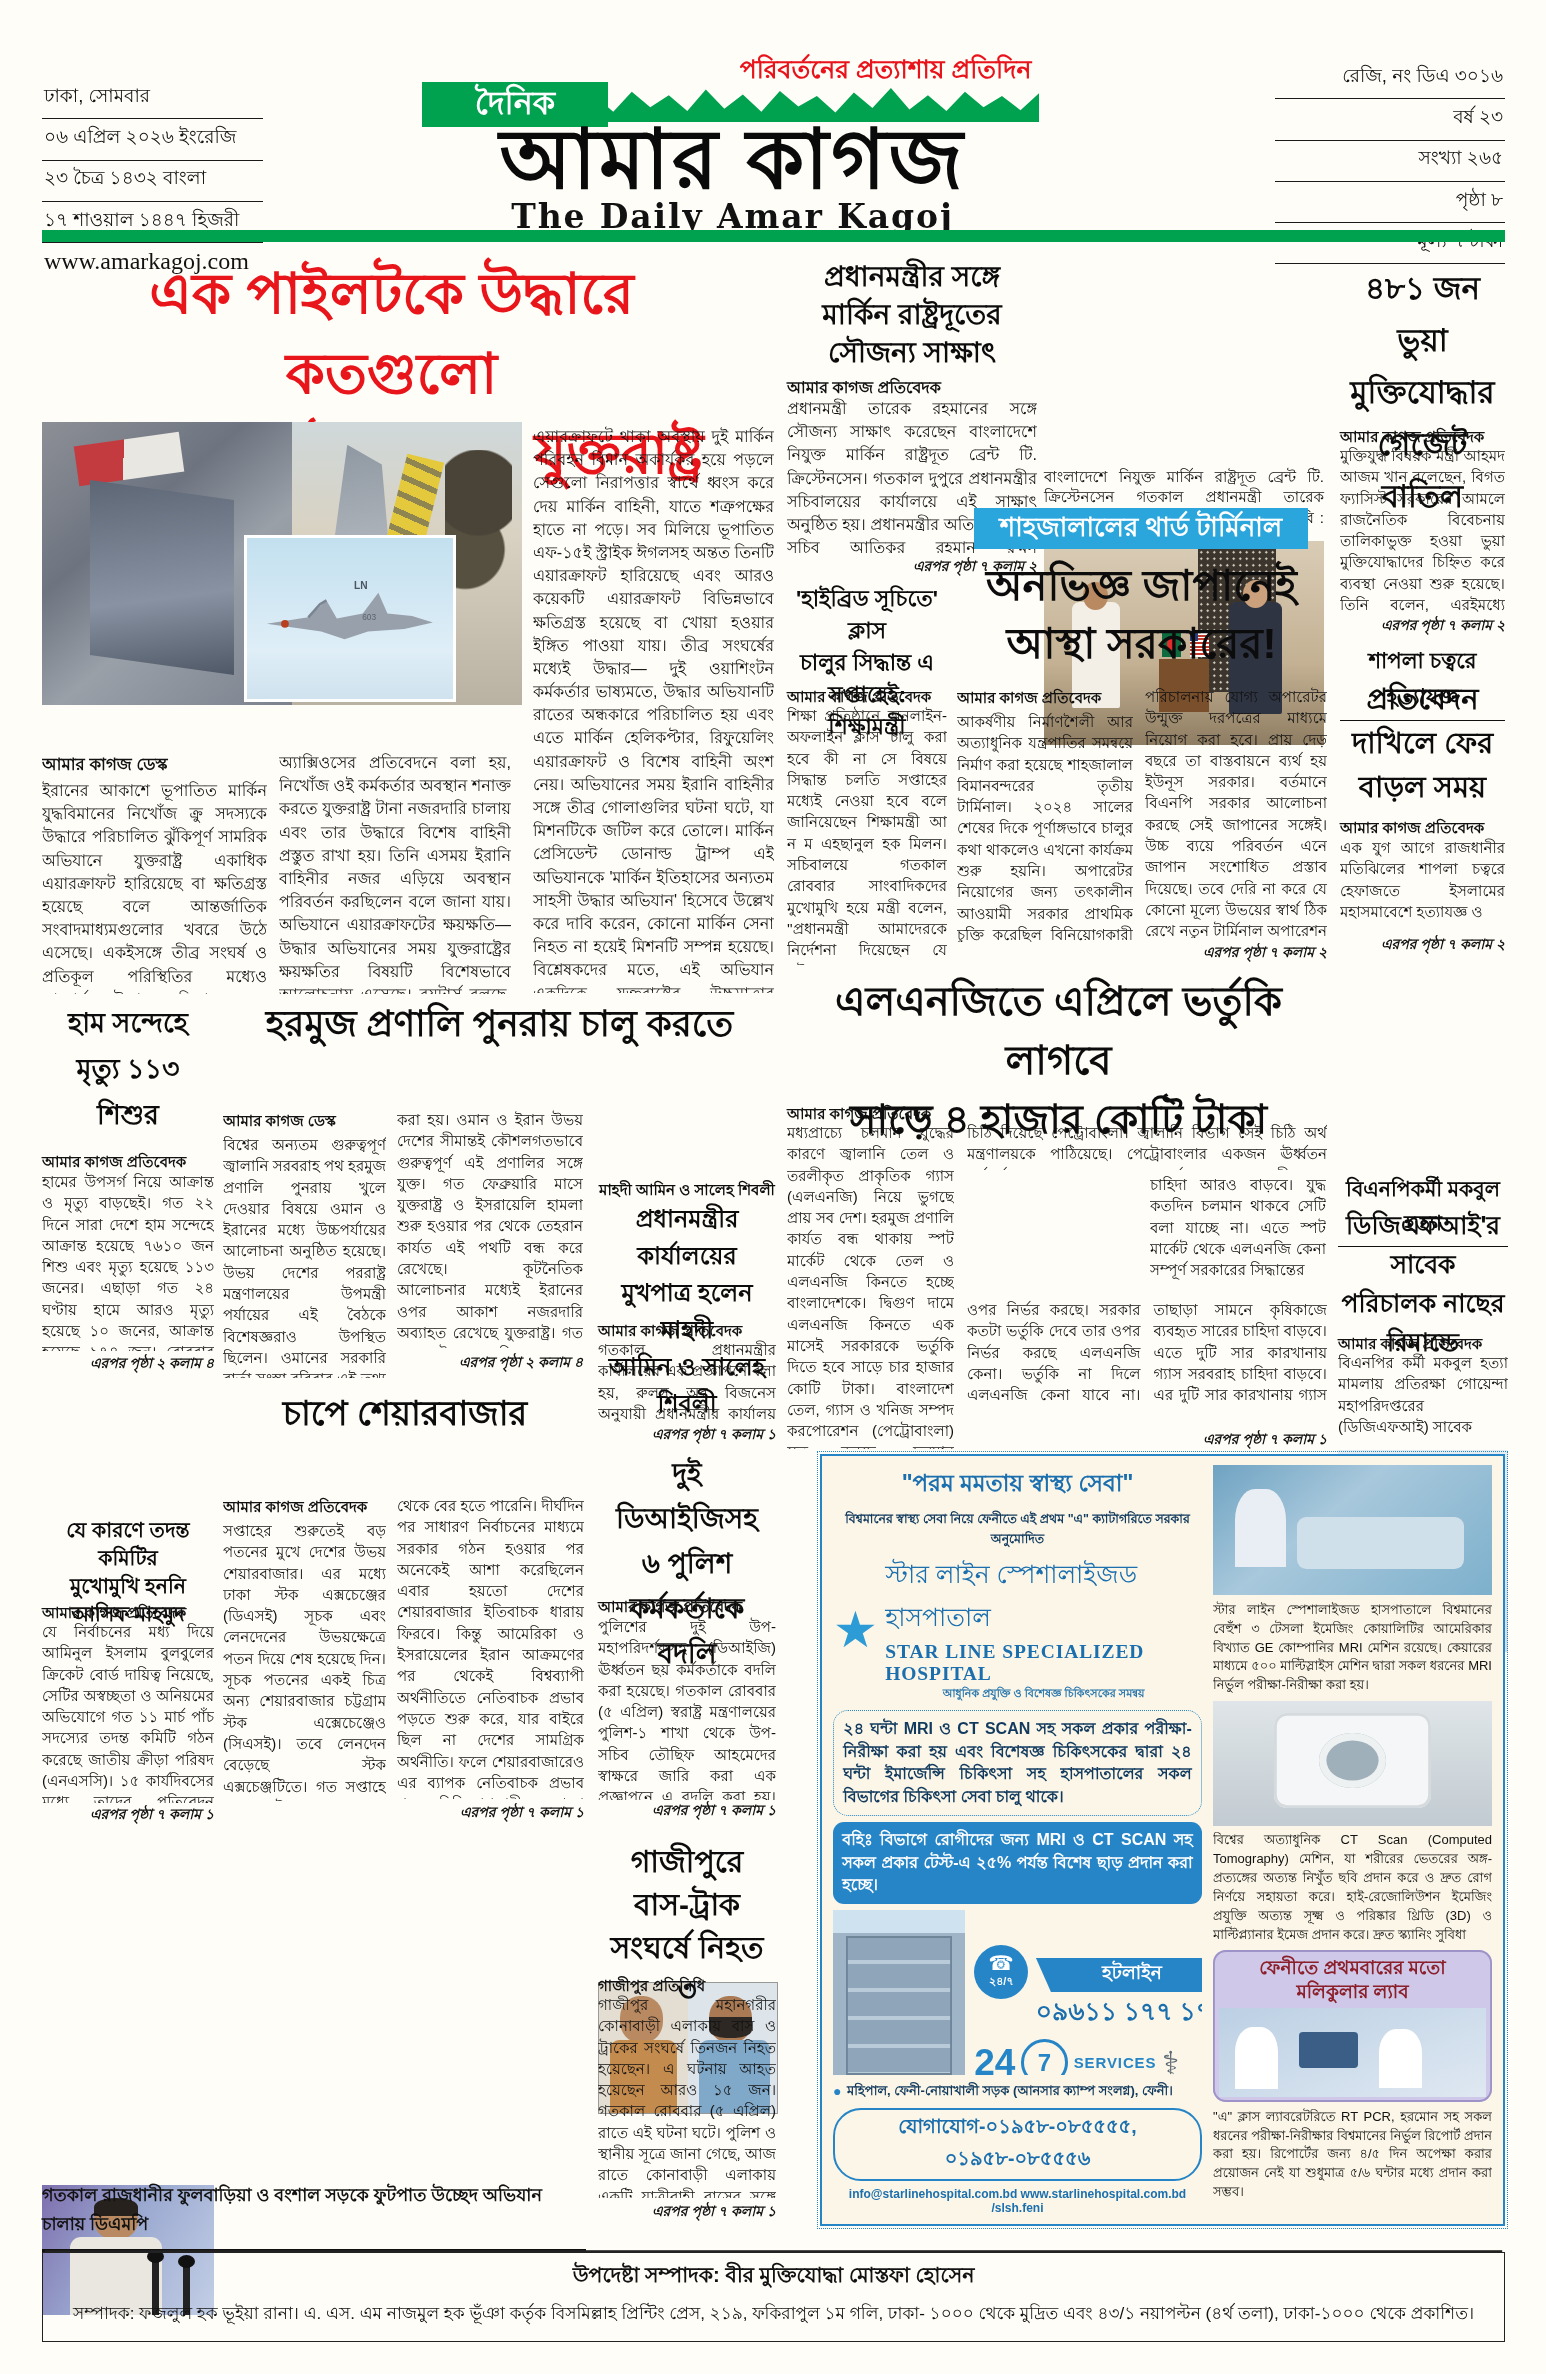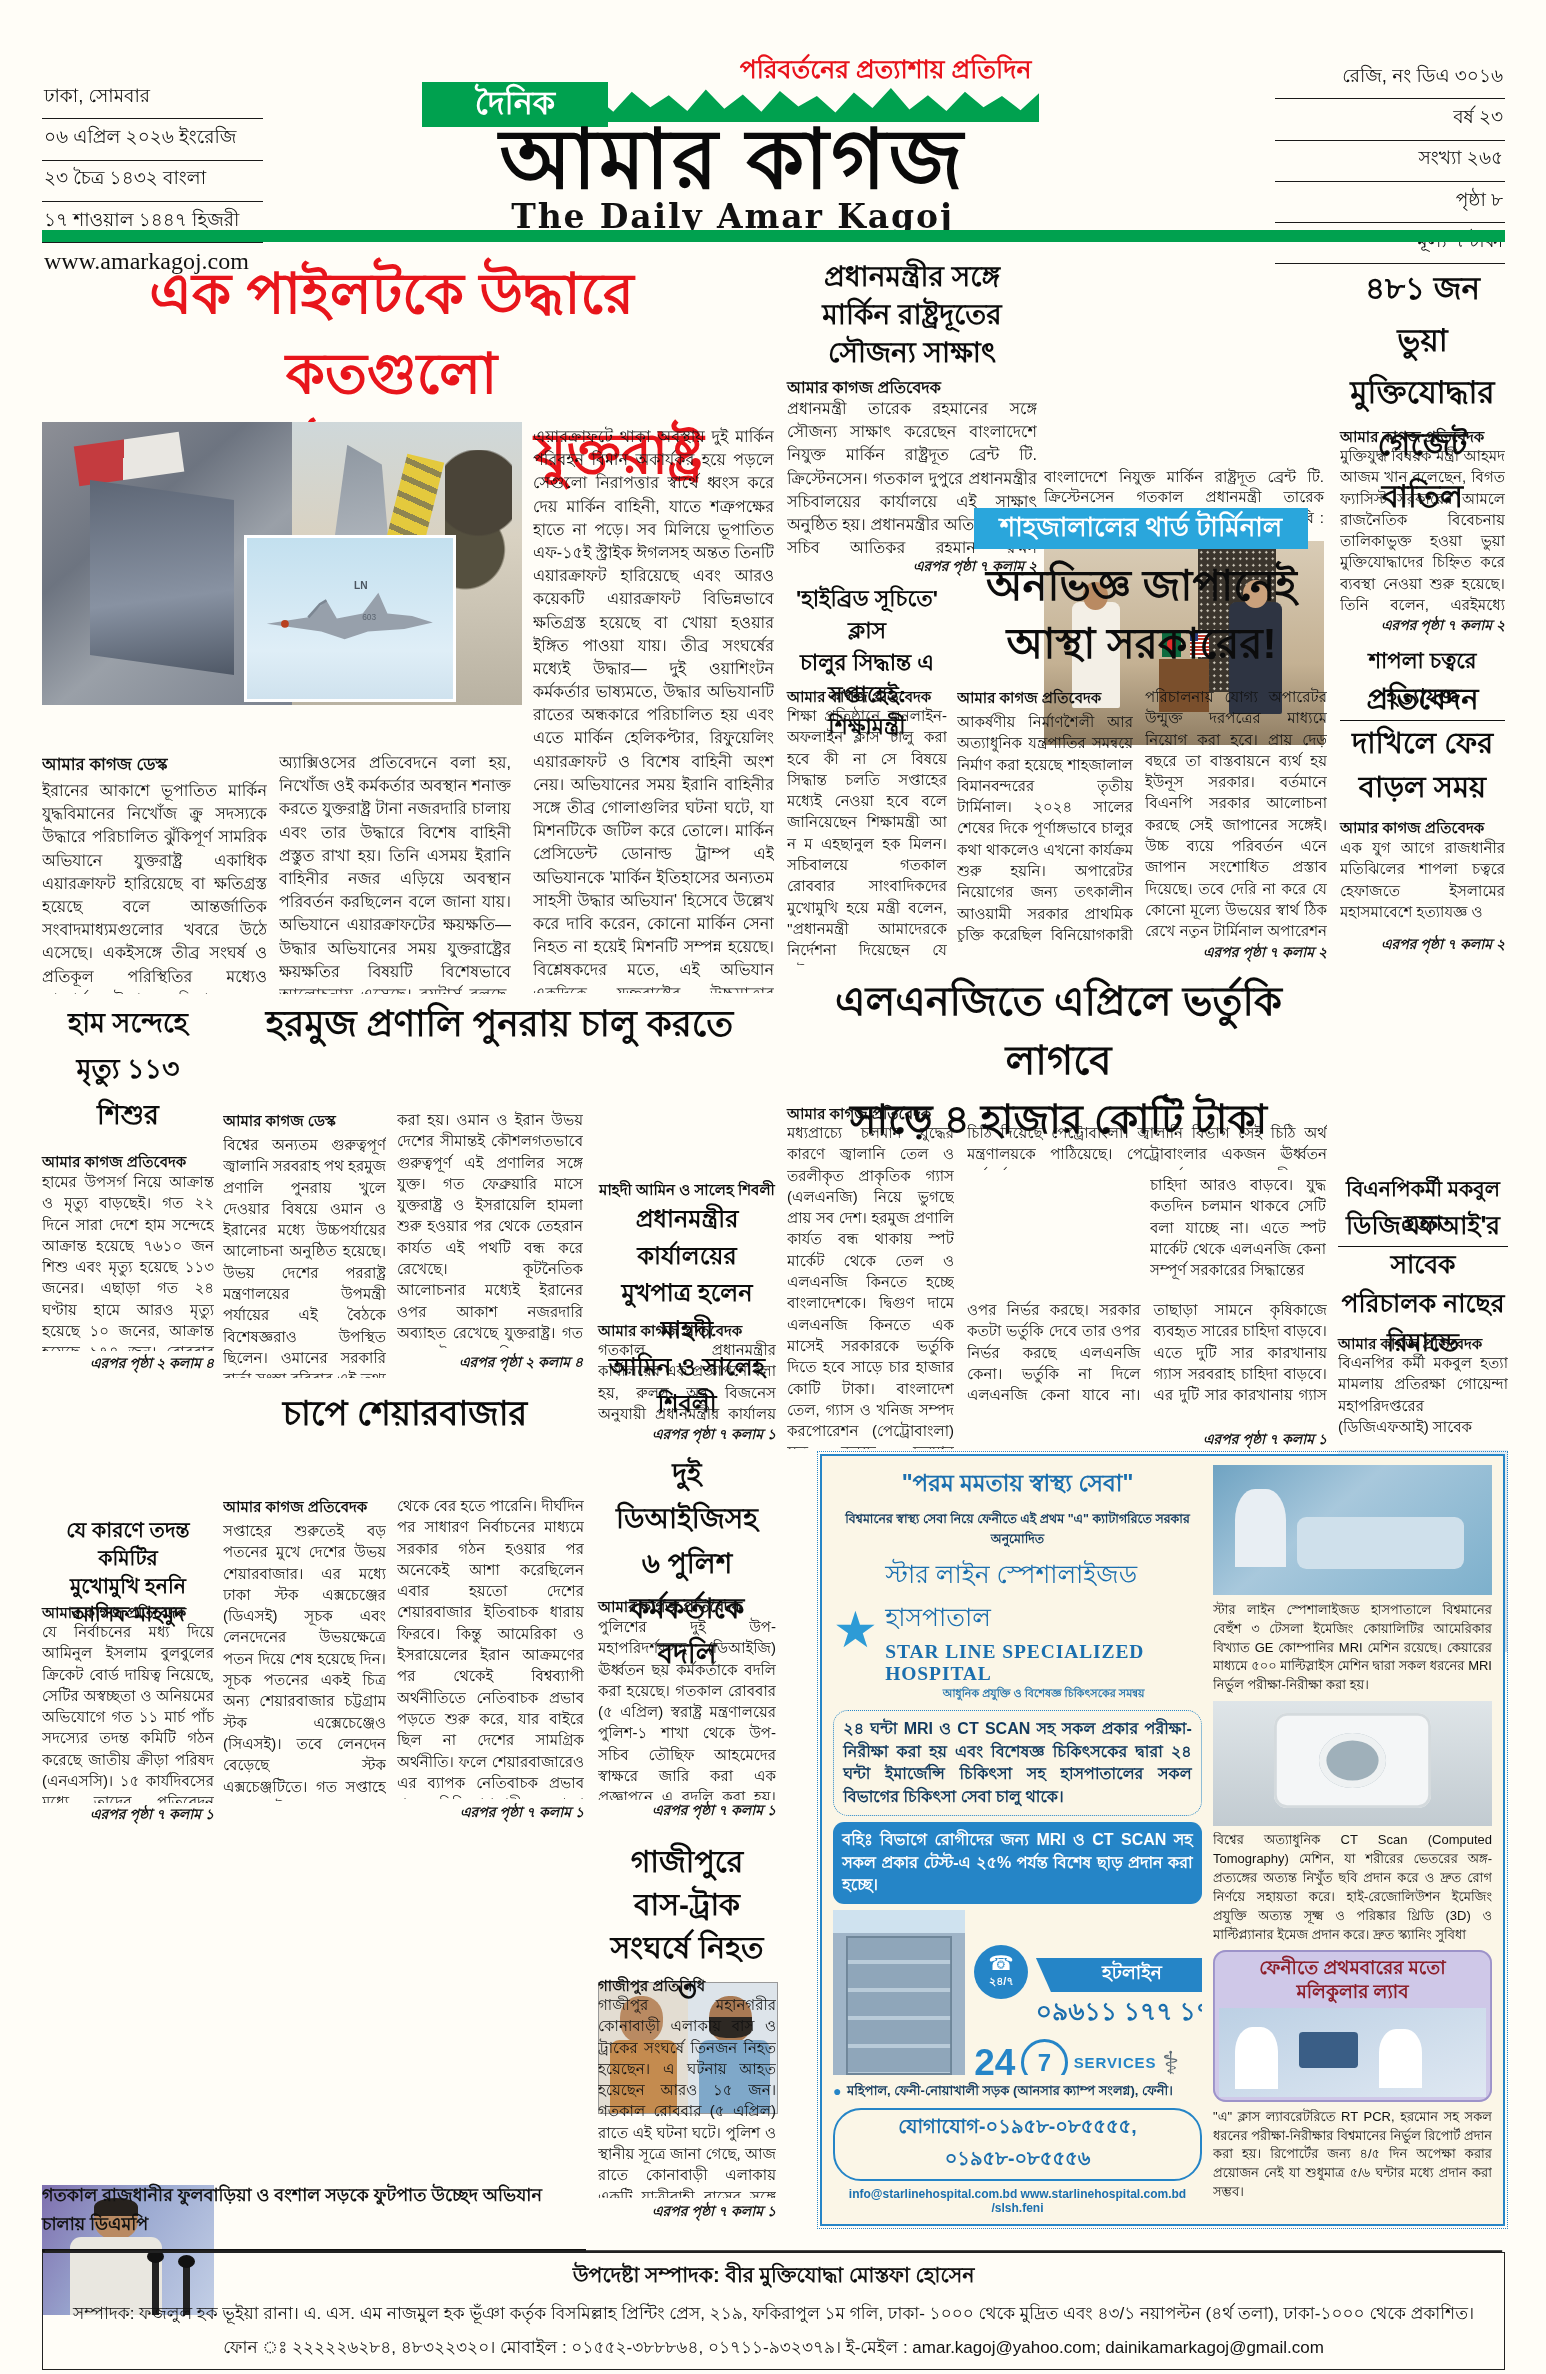--- a/index.html
+++ b/index.html
@@ -347,17 +347,16 @@
           </div>
         </div>
         <div style="font-size:13px;line-height:1.45;text-align:justify;">"এ" ক্লাস ল্যাবরেটরিতে RT PCR, হরমোন সহ সকল ধরনের পরীক্ষা-নিরীক্ষার বিশ্বমানের নির্ভুল রিপোর্ট প্রদান করা হয়। রিপোর্টের জন্য ৪/৫ দিন অপেক্ষা করার প্রয়োজন নেই যা শুধুমাত্র ৫/৬ ঘন্টার মধ্যে প্রদান করা সম্ভব।</div>
       </div>
     </div>
   </div>
 
   <div class="abs" style="left:42px;top:2252px;width:1463px;border:1.9px solid #222;box-shadow:0 -4.6px 0 -2.8px #222;padding:7.4px 18.6px;box-sizing:border-box;text-align:center;">
     <div style="font-size:20.4px;font-weight:bold;margin-bottom:5.6px;">উপদেষ্টা সম্পাদক: বীর মুক্তিযোদ্ধা মোস্তফা হোসেন</div>
     <div style="font-size:17px;margin-bottom:5.6px;">সম্পাদক: ফজলুল হক ভূইয়া রানা। এ. এস. এম নাজমুল হক ভূঁঞা কর্তৃক বিসমিল্লাহ প্রিন্টিং প্রেস, ২১৯, ফকিরাপুল ১ম গলি, ঢাকা- ১০০০ থেকে মুদ্রিত এবং ৪৩/১ নয়াপল্টন (৪র্থ তলা), ঢাকা-১০০০ থেকে প্রকাশিত।</div>
-    <div style="font-size:17px;">ফোন ঃ ২২২২২৬২৮৪, ৪৮৩২২৩২০। মোবাইল : ০১৫৫২-৩৮৮৮৬৪, ০১৭১১-৯৩২৩৭৯। ই-মেইল : amar.kagoj@yahoo.com; dainikamarkagoj@gmail.com</div>
   </div>
 
 </div>
 
 
 </body></html>

